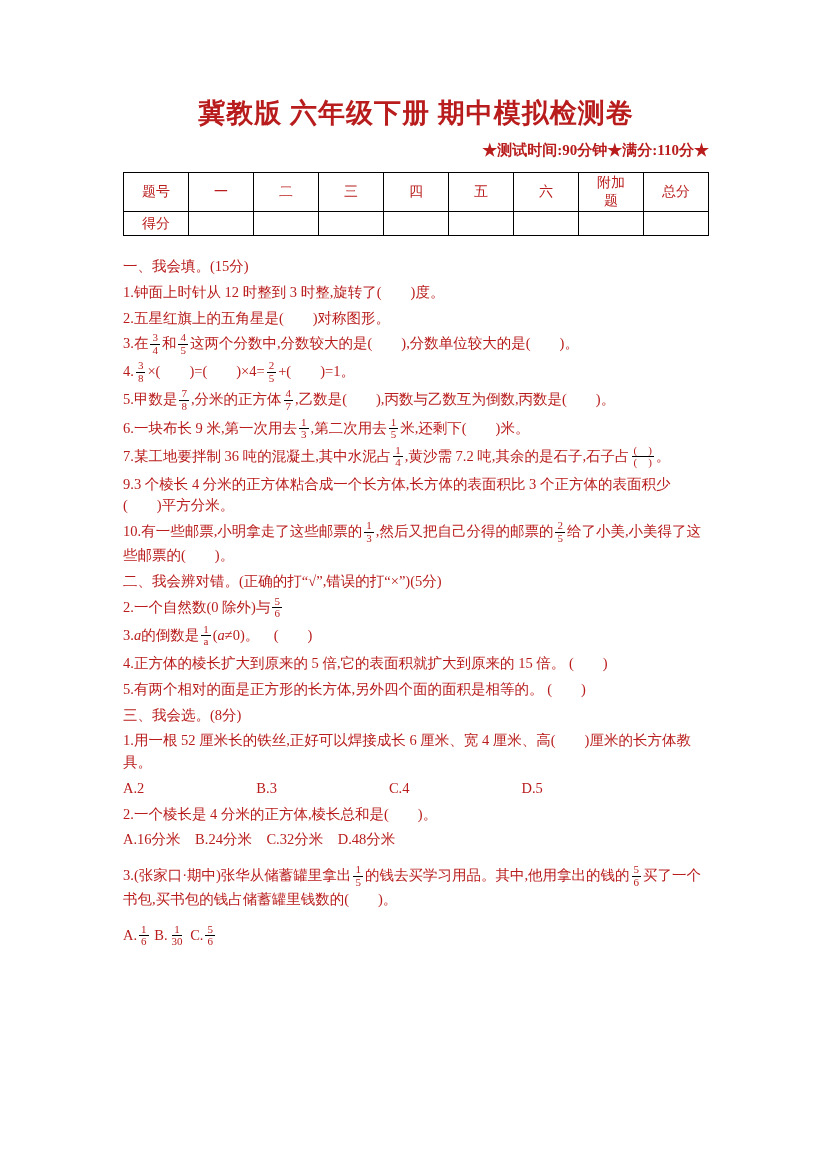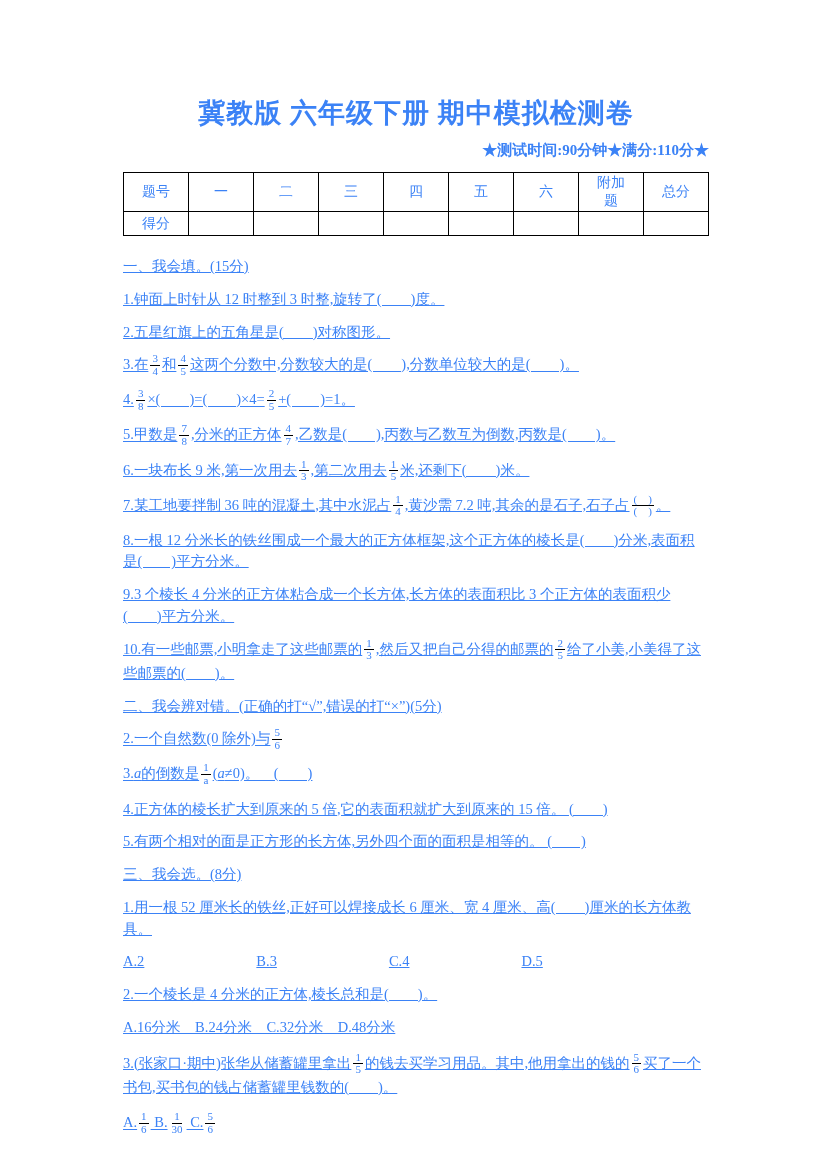--- a/index.html
+++ b/index.html
@@ -3,21 +3,21 @@
 <meta charset="utf-8">
 <style>
   html,body{margin:0;padding:0;background:#ffffff;}
   .page{
     position:relative;
     width:827px;height:1169px;
     background:#fff;
     box-sizing:border-box;
     padding:95px 118px 0 123px;
     font-family:"Liberation Serif","DejaVu Serif",serif;
-    color:#3b82f6;
+    color:#b91c1c;
     font-size:14.5px;
     overflow:hidden;
   }
   h1.title{
     margin:0 0 10px 0;
     text-align:center;
     font-size:27px;
     font-weight:bold;
     letter-spacing:1px;
   }
@@ -35,22 +35,21 @@
   table.score-table td{
     border:1px solid #000;
     width:62px;
     height:21px;
     text-align:center;
     font-size:14px;
     padding:1px 12px;
   }
   .content{line-height:1.5;}
   .content p.line{
-    margin:11px 0;
-    text-decoration:underline;
+    margin:4px 0;
   }
   .frac{
     display:inline-flex;
     flex-direction:column;
     align-items:center;
     vertical-align:middle;
     line-height:1.05;
     font-size:11px;
     margin:0 2px;
     position:relative;
@@ -129,21 +128,20 @@
           <span class="num">1</span>
           <span class="den">5</span>
         </span><span>米,还剩下(　　)米。</span></p>
       <p class="line"><span>7.某工地要拌制 36 吨的混凝土,其中水泥占</span><span class="frac">
           <span class="num">1</span>
           <span class="den">4</span>
         </span><span>,黄沙需 7.2 吨,其余的是石子,石子占</span><span class="frac">
           <span class="num">(　)</span>
           <span class="den">(　)</span>
         </span><span>。</span></p>
-      <p class="line"><span>8.一根 12 分米长的铁丝围成一个最大的正方体框架,这个正方体的棱长是(　　)分米,表面积是(　　)平方分米。</span></p>
       <p class="line"><span>9.3 个棱长 4 分米的正方体粘合成一个长方体,长方体的表面积比 3 个正方体的表面积少(　　)平方分米。</span></p>
       <p class="line"><span>10.有一些邮票,小明拿走了这些邮票的</span><span class="frac">
           <span class="num">1</span>
           <span class="den">3</span>
         </span><span>,然后又把自己分得的邮票的</span><span class="frac">
           <span class="num">2</span>
           <span class="den">5</span>
         </span><span>给了小美,小美得了这些邮票的(　　)。</span></p>
       <p class="line"><span>二、我会辨对错。(正确的打“√”,错误的打“×”)(5分)</span></p>
       <p class="line"><span>2.一个自然数(0 除外)与</span><span class="frac">

